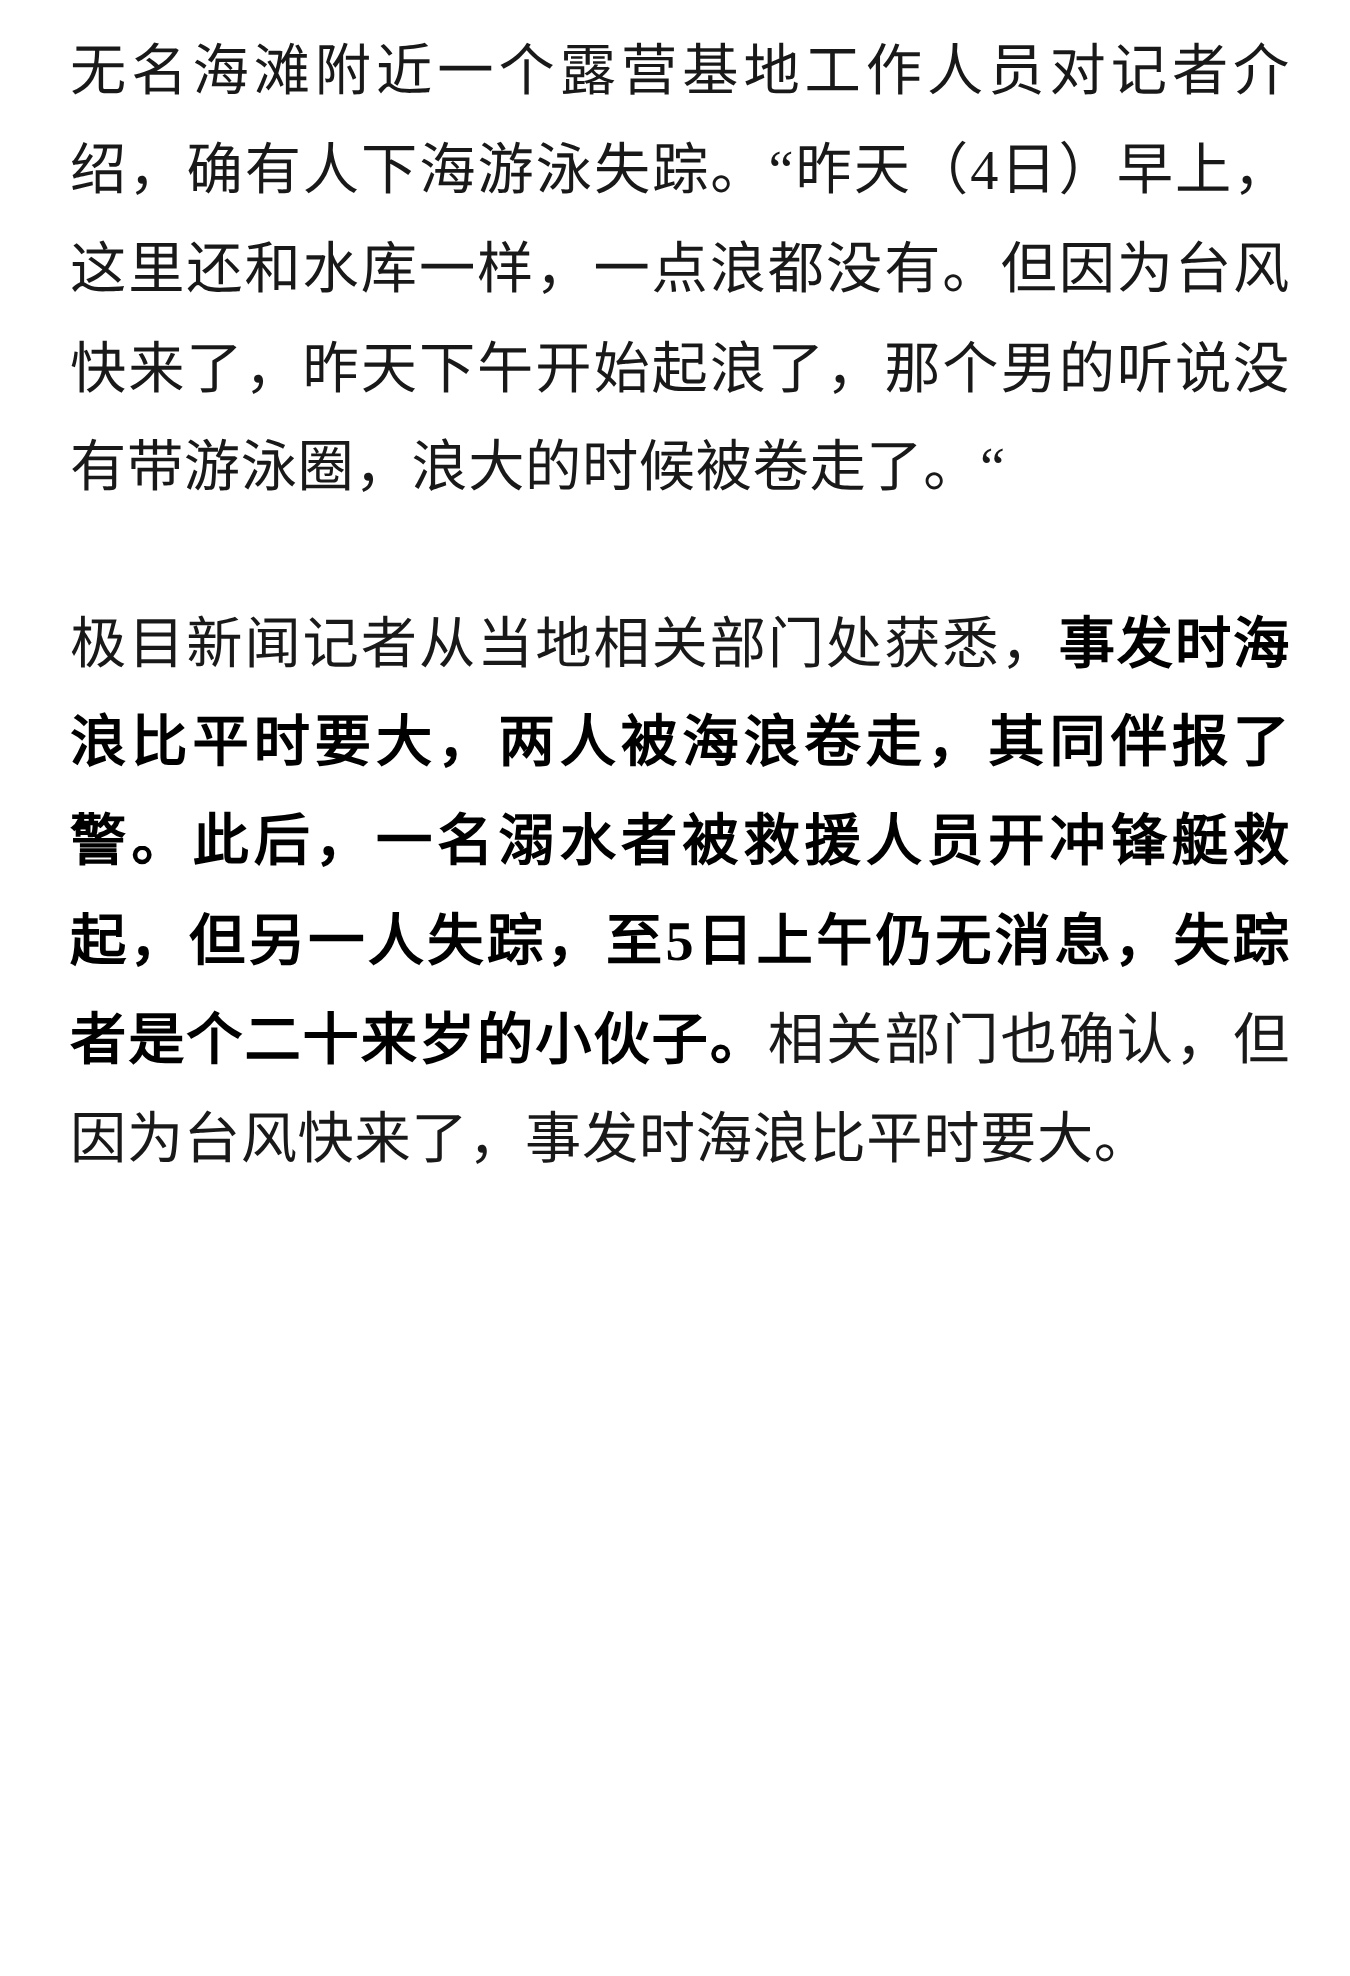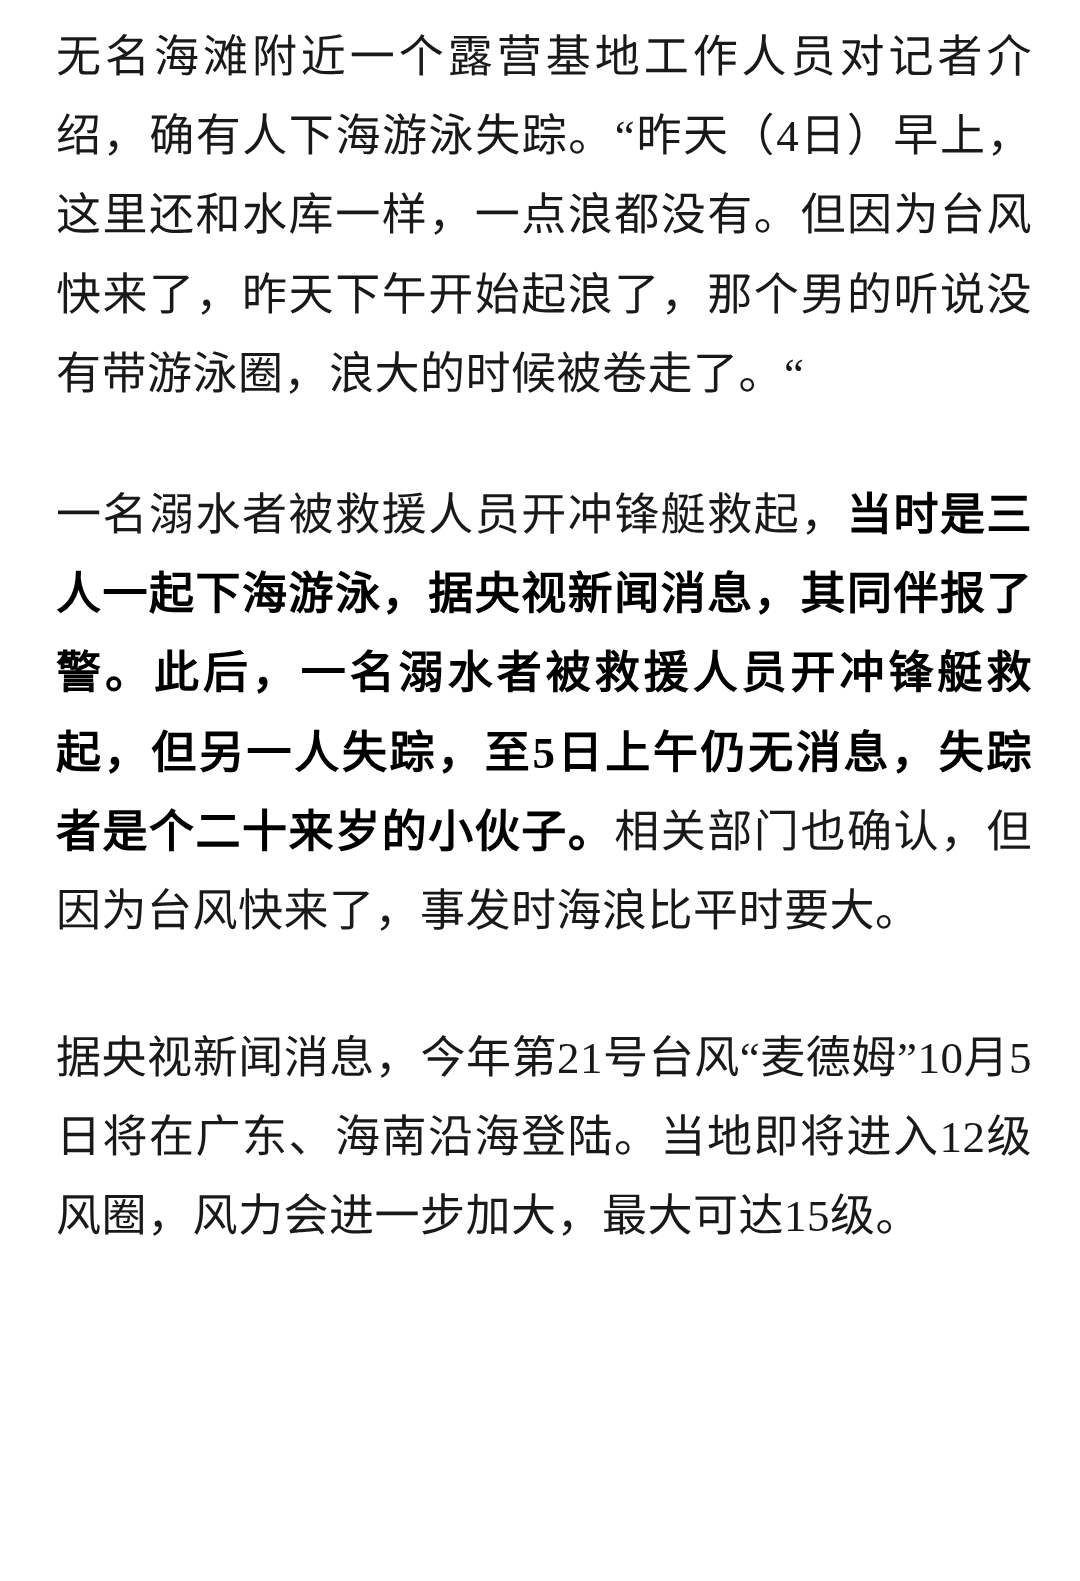--- a/index.html
+++ b/index.html
@@ -48,20 +48,17 @@
 </head>
 <body>
 
 <div class="page">
 
   <p class="para">
     <span class="normal">无名海滩附近一个露营基地工作人员对记者介绍，确有人下海游泳失踪。“昨天（4日）早上，这里还和水库一样，一点浪都没有。但因为台风快来了，昨天下午开始起浪了，那个男的听说没有带游泳圈，浪大的时候被卷走了。“</span>
   </p>
 
   <p class="para bold-mix">
-    <span class="normal">一名溺水者被救援人员开冲锋艇救起，</span><span class="strong">当时是三人一起下海游泳，据央视新闻消息，其同伴报了警。此后，一名溺水者被救援人员开冲锋艇救起，但另一人失踪，至5日上午仍无消息，失踪者是个二十来岁的小伙子。</span><span class="normal">相关部门也确认，但因为台风快来了，事发时海浪比平时要大。</span>
+    <span class="normal">极目新闻记者从当地相关部门处获悉，</span><span class="strong">事发时海浪比平时要大，两人被海浪卷走，其同伴报了警。此后，一名溺水者被救援人员开冲锋艇救起，但另一人失踪，至5日上午仍无消息，失踪者是个二十来岁的小伙子。</span><span class="normal">相关部门也确认，但因为台风快来了，事发时海浪比平时要大。</span>
   </p>
 
-  <p class="para">
-    <span class="normal">据央视新闻消息，今年第21号台风“麦德姆”10月5日将在广东、海南沿海登陆。当地即将进入12级风圈，风力会进一步加大，最大可达15级。</span>
-  </p>
 
 </div>
 
 </body></html>

